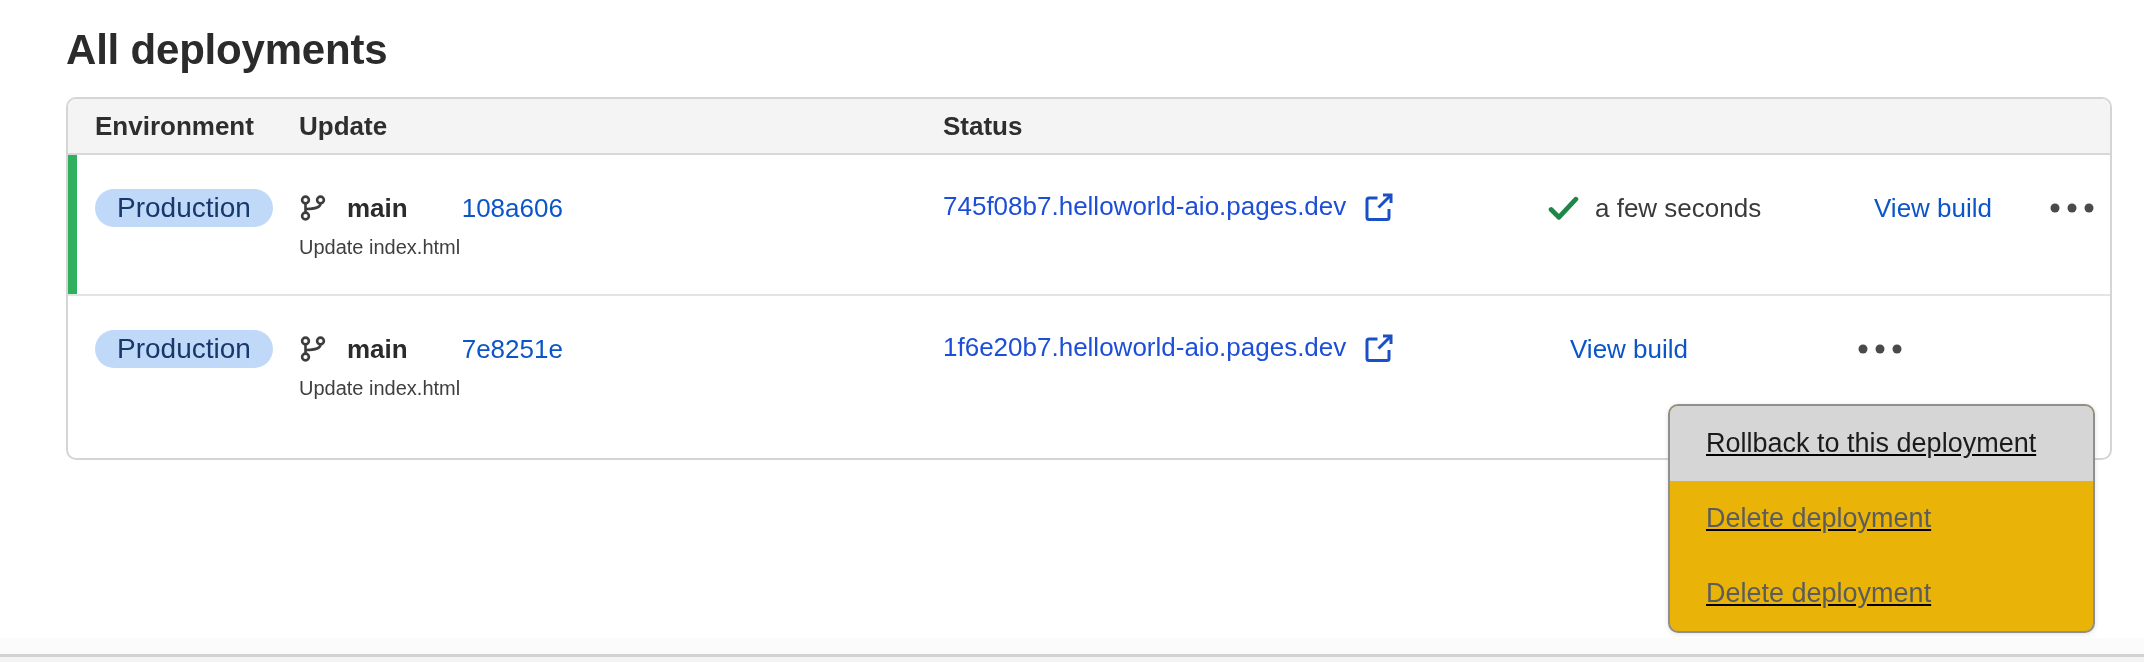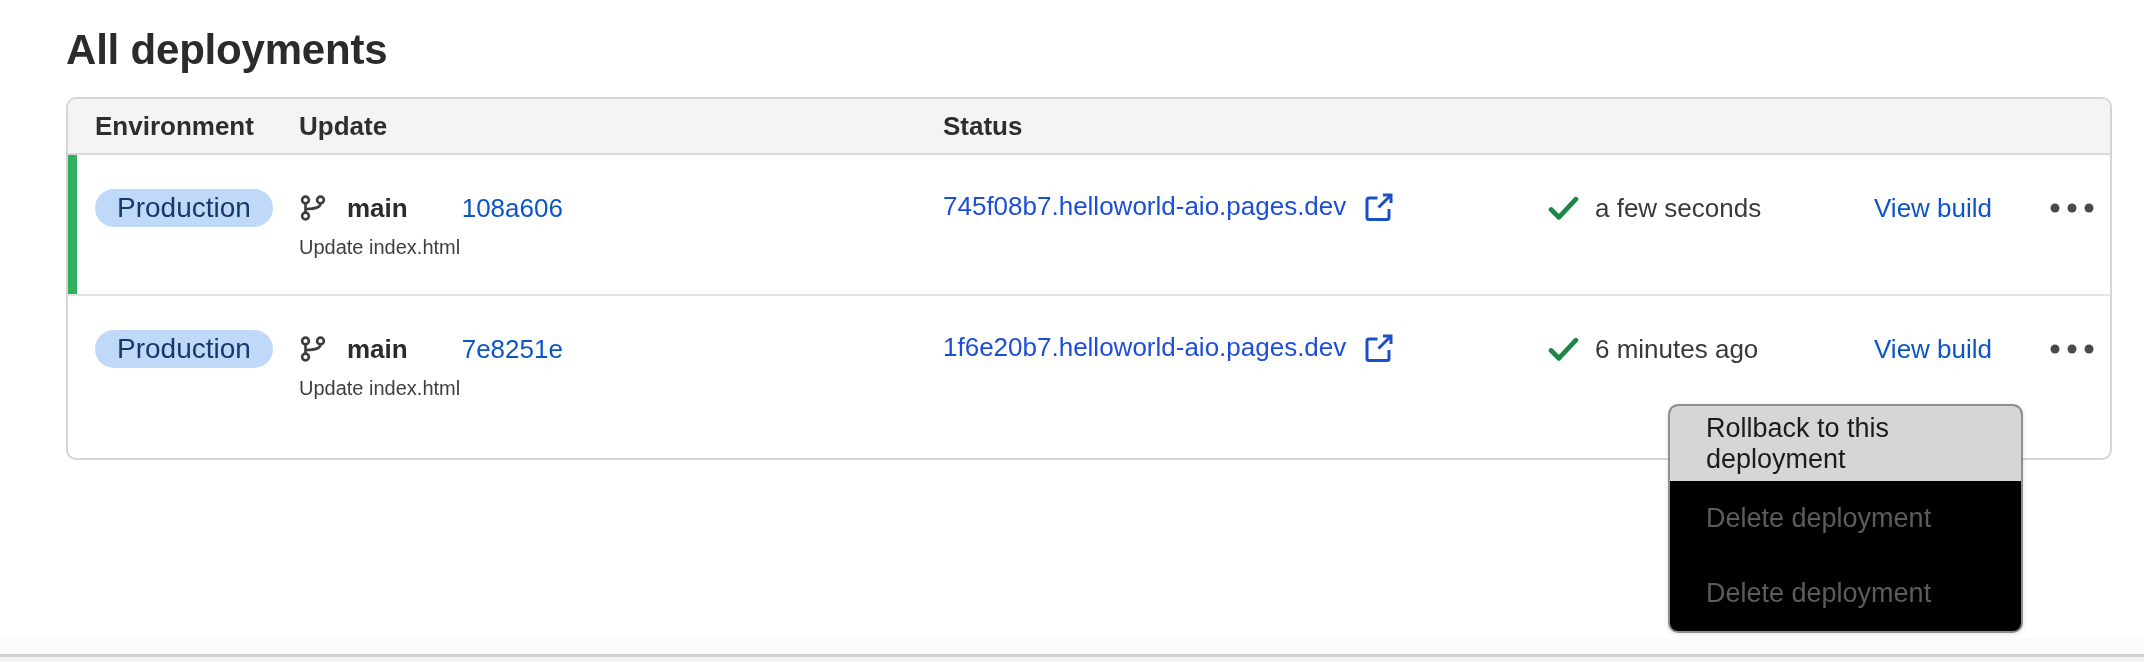--- a/index.html
+++ b/index.html
@@ -55,23 +55,23 @@
   .check-icon { display:flex; margin-right:16px; }
   .status-text { color:#3a3a3a; }
 
   .more-btn {
     background:none; border:none; cursor:pointer; display:flex;
     align-items:center; padding:6px;
   }
 
   
   .context-menu {
-    position:absolute; left:1668px; top:404px; width:355px; z-index:10;
-    background:#000000; border:2px solid #8f8f8f; border-radius:10px;
-    overflow:hidden; box-shadow:0 1px 5px rgba(0,0,0,0.12);
+    position:absolute; left:1668px; top:404px; width:427px; z-index:10;
+    background:#eab308; border:2px solid #8f8f8f; border-radius:10px;
+    overflow:hidden; box-shadow:0 1px 5px rgba(0,0,0,0.12);text-decoration:underline;
   }
   .menu-item {
     height:75px; display:flex; align-items:center; padding-left:36px;
     font-size:27px; color:#5c5c5c; cursor:pointer;
   }
   .menu-item.highlighted { background:#d6d6d6; color:#1b1b1b; }
 
   
   .bottom-band { position:absolute; left:0; right:0; top:638px; height:16px; background:#fbfbfb; }
   .bottom-line { position:absolute; left:0; right:0; top:654px; height:3px; background:#d2d2d2; }
@@ -190,30 +190,20 @@
               <path d="M28 18 v8.5 a2 2 0 0 1 -2 2 H8 a2 2 0 0 1 -2 -2 V9 a2 2 0 0 1 2 -2 h8.5"></path>
               <path d="M17.5 16.5 L30 4"></path>
                 <path d="M22 4 h8 v8"></path>
             </svg>
           </span>
         </a>
       </div>
     </div>
     <div class="cell">
       <div class="l1">
-        <span class="check-icon">
-          <svg width="31" height="27" viewBox="0 0 30 26" fill="none" stroke="#1e8747" stroke-width="4.6" stroke-linecap="round" stroke-linejoin="round">
-            <path d="M3 14 L10.5 21.5 L27 4"></path>
-          </svg>
-        </span>
-        <span class="status-text">6 minutes ago</span>
-      </div>
-    </div>
-    <div class="cell">
-      <div class="l1">
           <a class="blue-link">View build</a>
         </div>
     </div>
     <div class="cell">
       <div class="l1">
         <button class="more-btn">
           <span>
             <svg width="44" height="10" viewBox="0 0 44 10">
                 <circle cx="5" cy="5" r="4.5" fill="#4a4a4a"></circle>
                 <circle cx="22" cy="5" r="4.5" fill="#4a4a4a"></circle>

